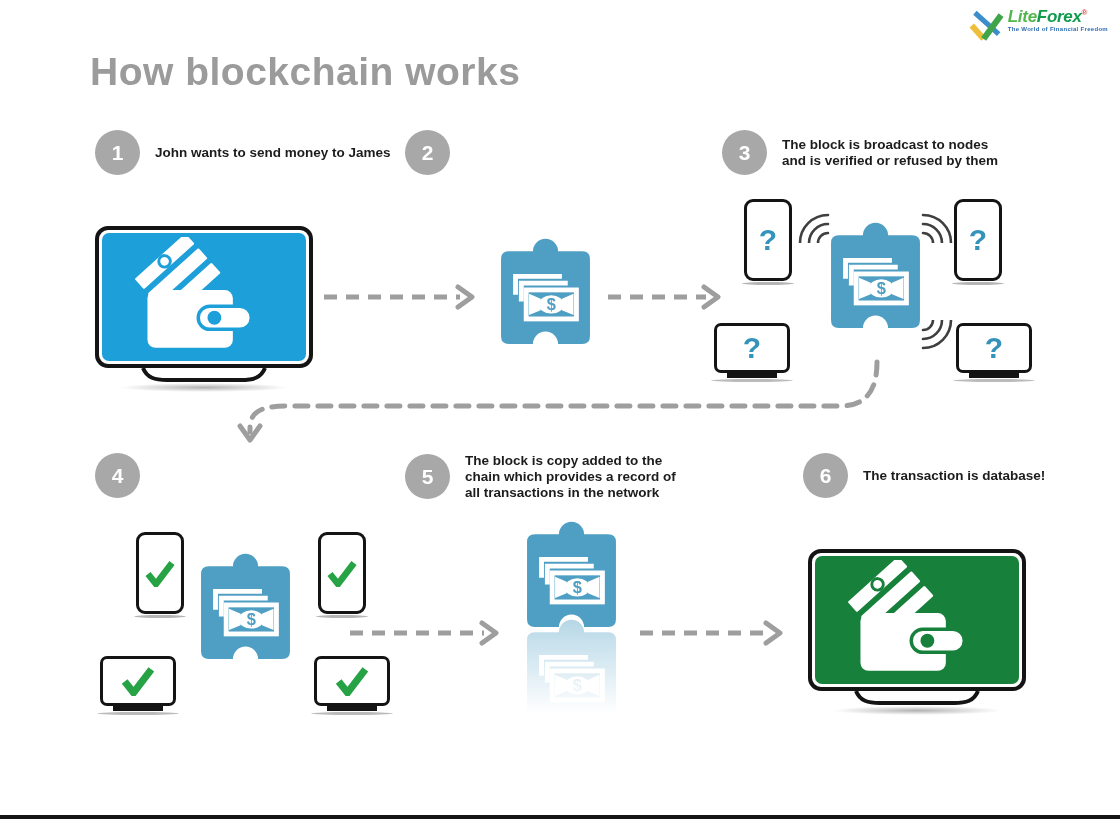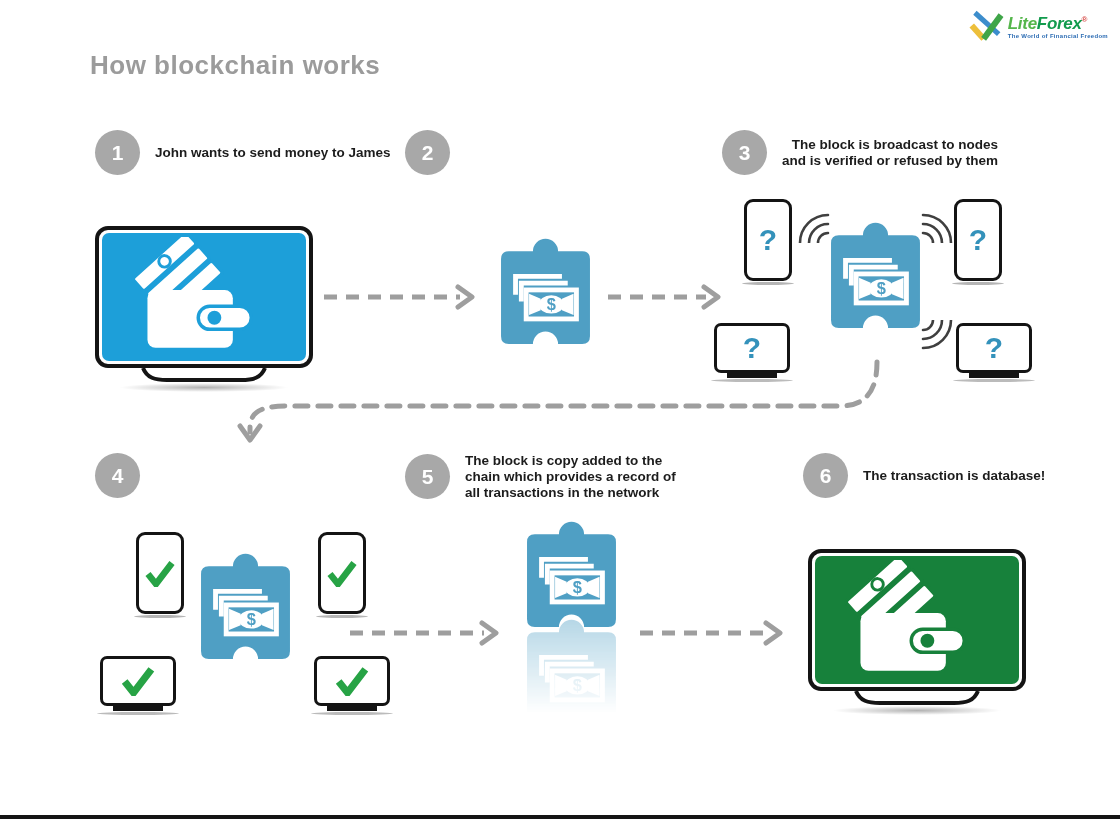--- a/index.html
+++ b/index.html
@@ -12,37 +12,37 @@
     --badge-gray:#A8A8A8;
     --title-gray:#9B9B9B;
     --ink:#1C1C1C;
     --frame:#141414;
   }
   *{margin:0;padding:0;box-sizing:border-box}
   body{background:#fff;font-family:"Liberation Sans",sans-serif}
   .canvas{position:relative;width:1120px;height:819px;background:#fff;overflow:hidden}
 
   
-  .logo{position:absolute;top:8px;right:12px;display:flex;align-items:center;gap:3px}
+  .logo{position:absolute;top:8px;right:12px;display:flex;gap:3px}
   .logo-text{display:flex;flex-direction:column;line-height:1}
   .brand{font-style:italic;font-weight:700;font-size:17px;letter-spacing:-.3px}
   .brand .lite{color:#55B64B}
   .brand .forex{color:#129B4D}
   .brand sup{color:#D64541;font-size:8px;font-style:normal}
   .tagline{font-size:6px;font-weight:700;color:#2D6DB4;letter-spacing:.3px;margin-top:1px;white-space:nowrap}
 
   
-  .title{position:absolute;left:90px;top:50px;font-size:26px;font-weight:700;color:var(--title-gray);letter-spacing:.5px}
+  .title{position:absolute;left:90px;top:50px;font-size:39px;font-weight:700;color:var(--title-gray);letter-spacing:.5px}
 
   
   .step{position:absolute;display:flex;align-items:center;gap:15px}
   .badge{width:45px;height:45px;border-radius:50%;background:var(--badge-gray);color:#fff;
          display:flex;align-items:center;justify-content:center;font-size:21px;font-weight:700;flex:0 0 auto}
   .step-text{font-size:13.5px;font-weight:700;color:var(--ink);line-height:1.18;white-space:pre-line}
-  .step-text.center{text-align:right}
+  .step-text.center{text-align:left}
 
   
   .tv{position:absolute;width:218px}
   .tv-frame{width:218px;height:142px;border:4px solid var(--frame);border-radius:13px;background:#fff;padding:3px}
   .tv-screen{width:100%;height:100%;background:var(--screen);border-radius:7px;display:flex;align-items:center;justify-content:center}
   .tv-stand{display:block;margin:-1px auto 0 auto}
   .tv-stand path{stroke:var(--frame);stroke-width:4;fill:none}
   .tv-shadow{margin:1px auto 0 auto;width:78%;height:9px;
              background:radial-gradient(ellipse at center,rgba(0,0,0,.30) 0%,rgba(0,0,0,0) 70%)}
 

